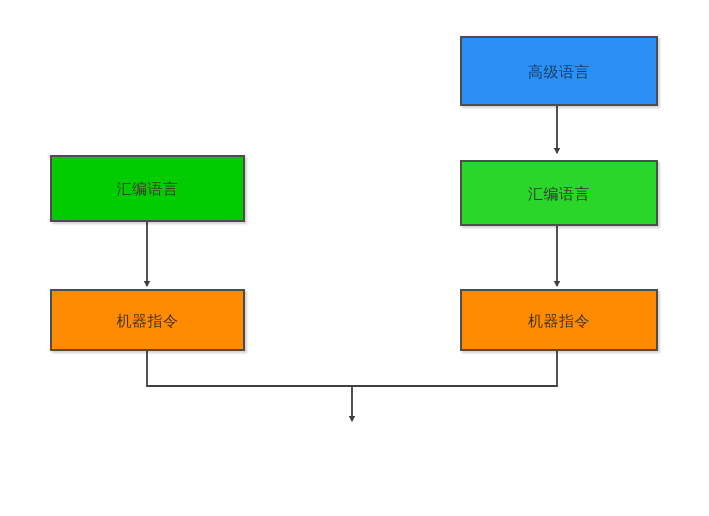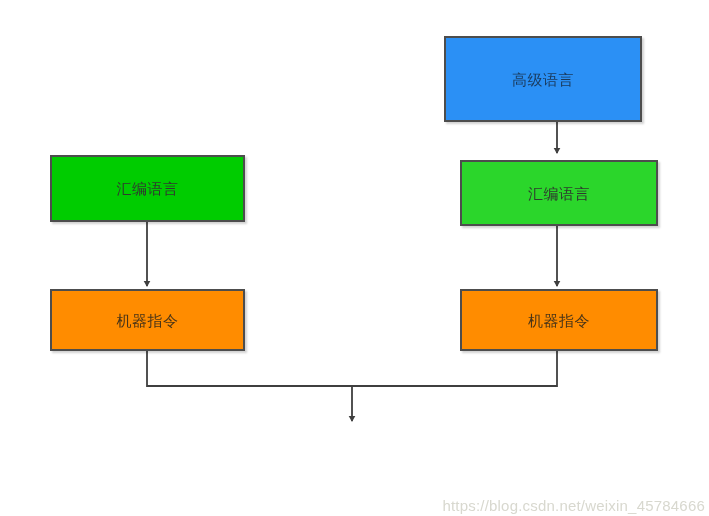--- a/index.html
+++ b/index.html
@@ -76,36 +76,35 @@
       <path d="M 557 226 L 557 286" marker-end="url(#arrowhead)"></path>
 
       <path d="M 147 351 L 147 386 L 352 386"></path>
 
       <path d="M 557 351 L 557 386 L 352 386"></path>
 
       <path d="M 352 386 L 352 421" marker-end="url(#arrowhead)"></path>
     </g>
   </svg>
 
-  <div class="node" style="left:444px; top:36px; width:198px; height:86px; background:#2b90f5;">
+  <div class="node" style="left:460px; top:36px; width:198px; height:70px; background:#2b90f5;">
     <span class="node-label" style="color:#1a3a5c;">高级语言</span>
   </div>
 
   <div class="node" style="left:50px; top:155px; width:195px; height:67px; background:#00cc00;">
     <span class="node-label" style="color:#2f3a2f;">汇编语言</span>
   </div>
 
   <div class="node" style="left:460px; top:160px; width:198px; height:66px; background:#2bd62b;">
     <span class="node-label" style="color:#2f3a2f;">汇编语言</span>
   </div>
 
   <div class="node" style="left:50px; top:289px; width:195px; height:62px; background:#ff8c00;">
     <span class="node-label" style="color:#4a3517;">机器指令</span>
   </div>
 
   <div class="node" style="left:460px; top:289px; width:198px; height:62px; background:#ff8c00;">
     <span class="node-label" style="color:#4a3517;">机器指令</span>
   </div>
 
 
-  <div id="watermark">https://blog.csdn.net/weixin_45784666</div>
 
 </div>
 
 </body></html>

